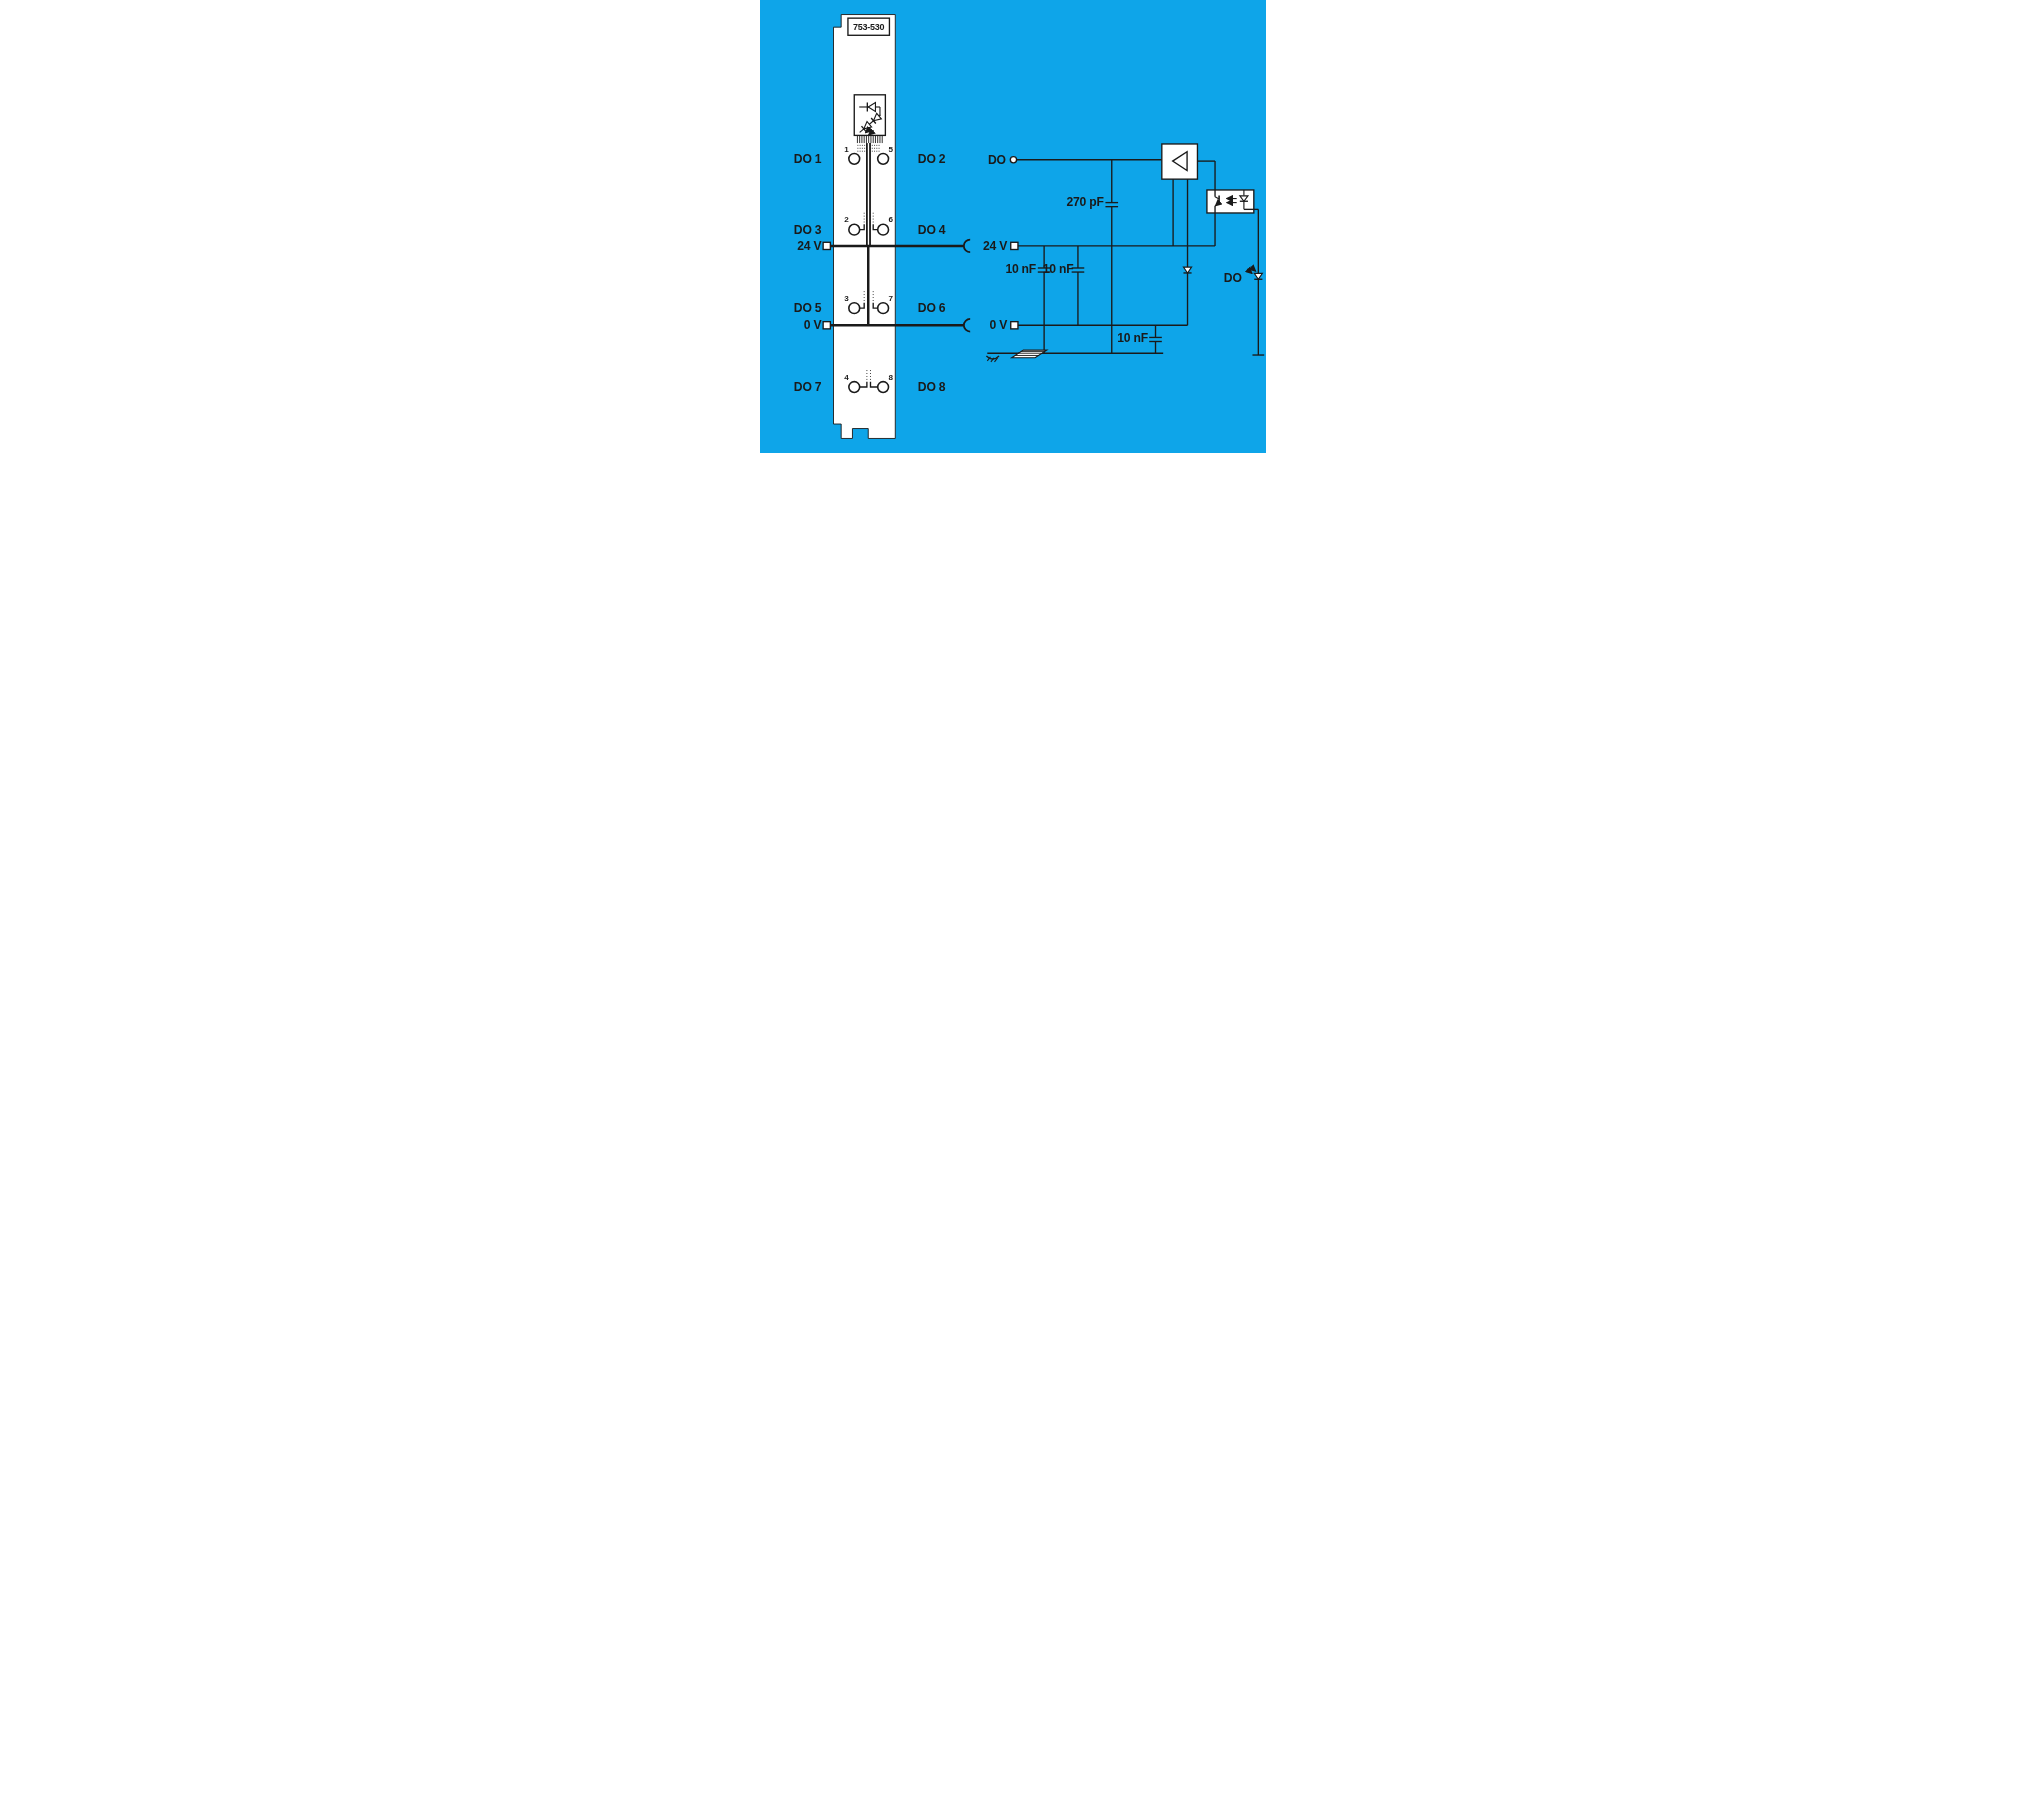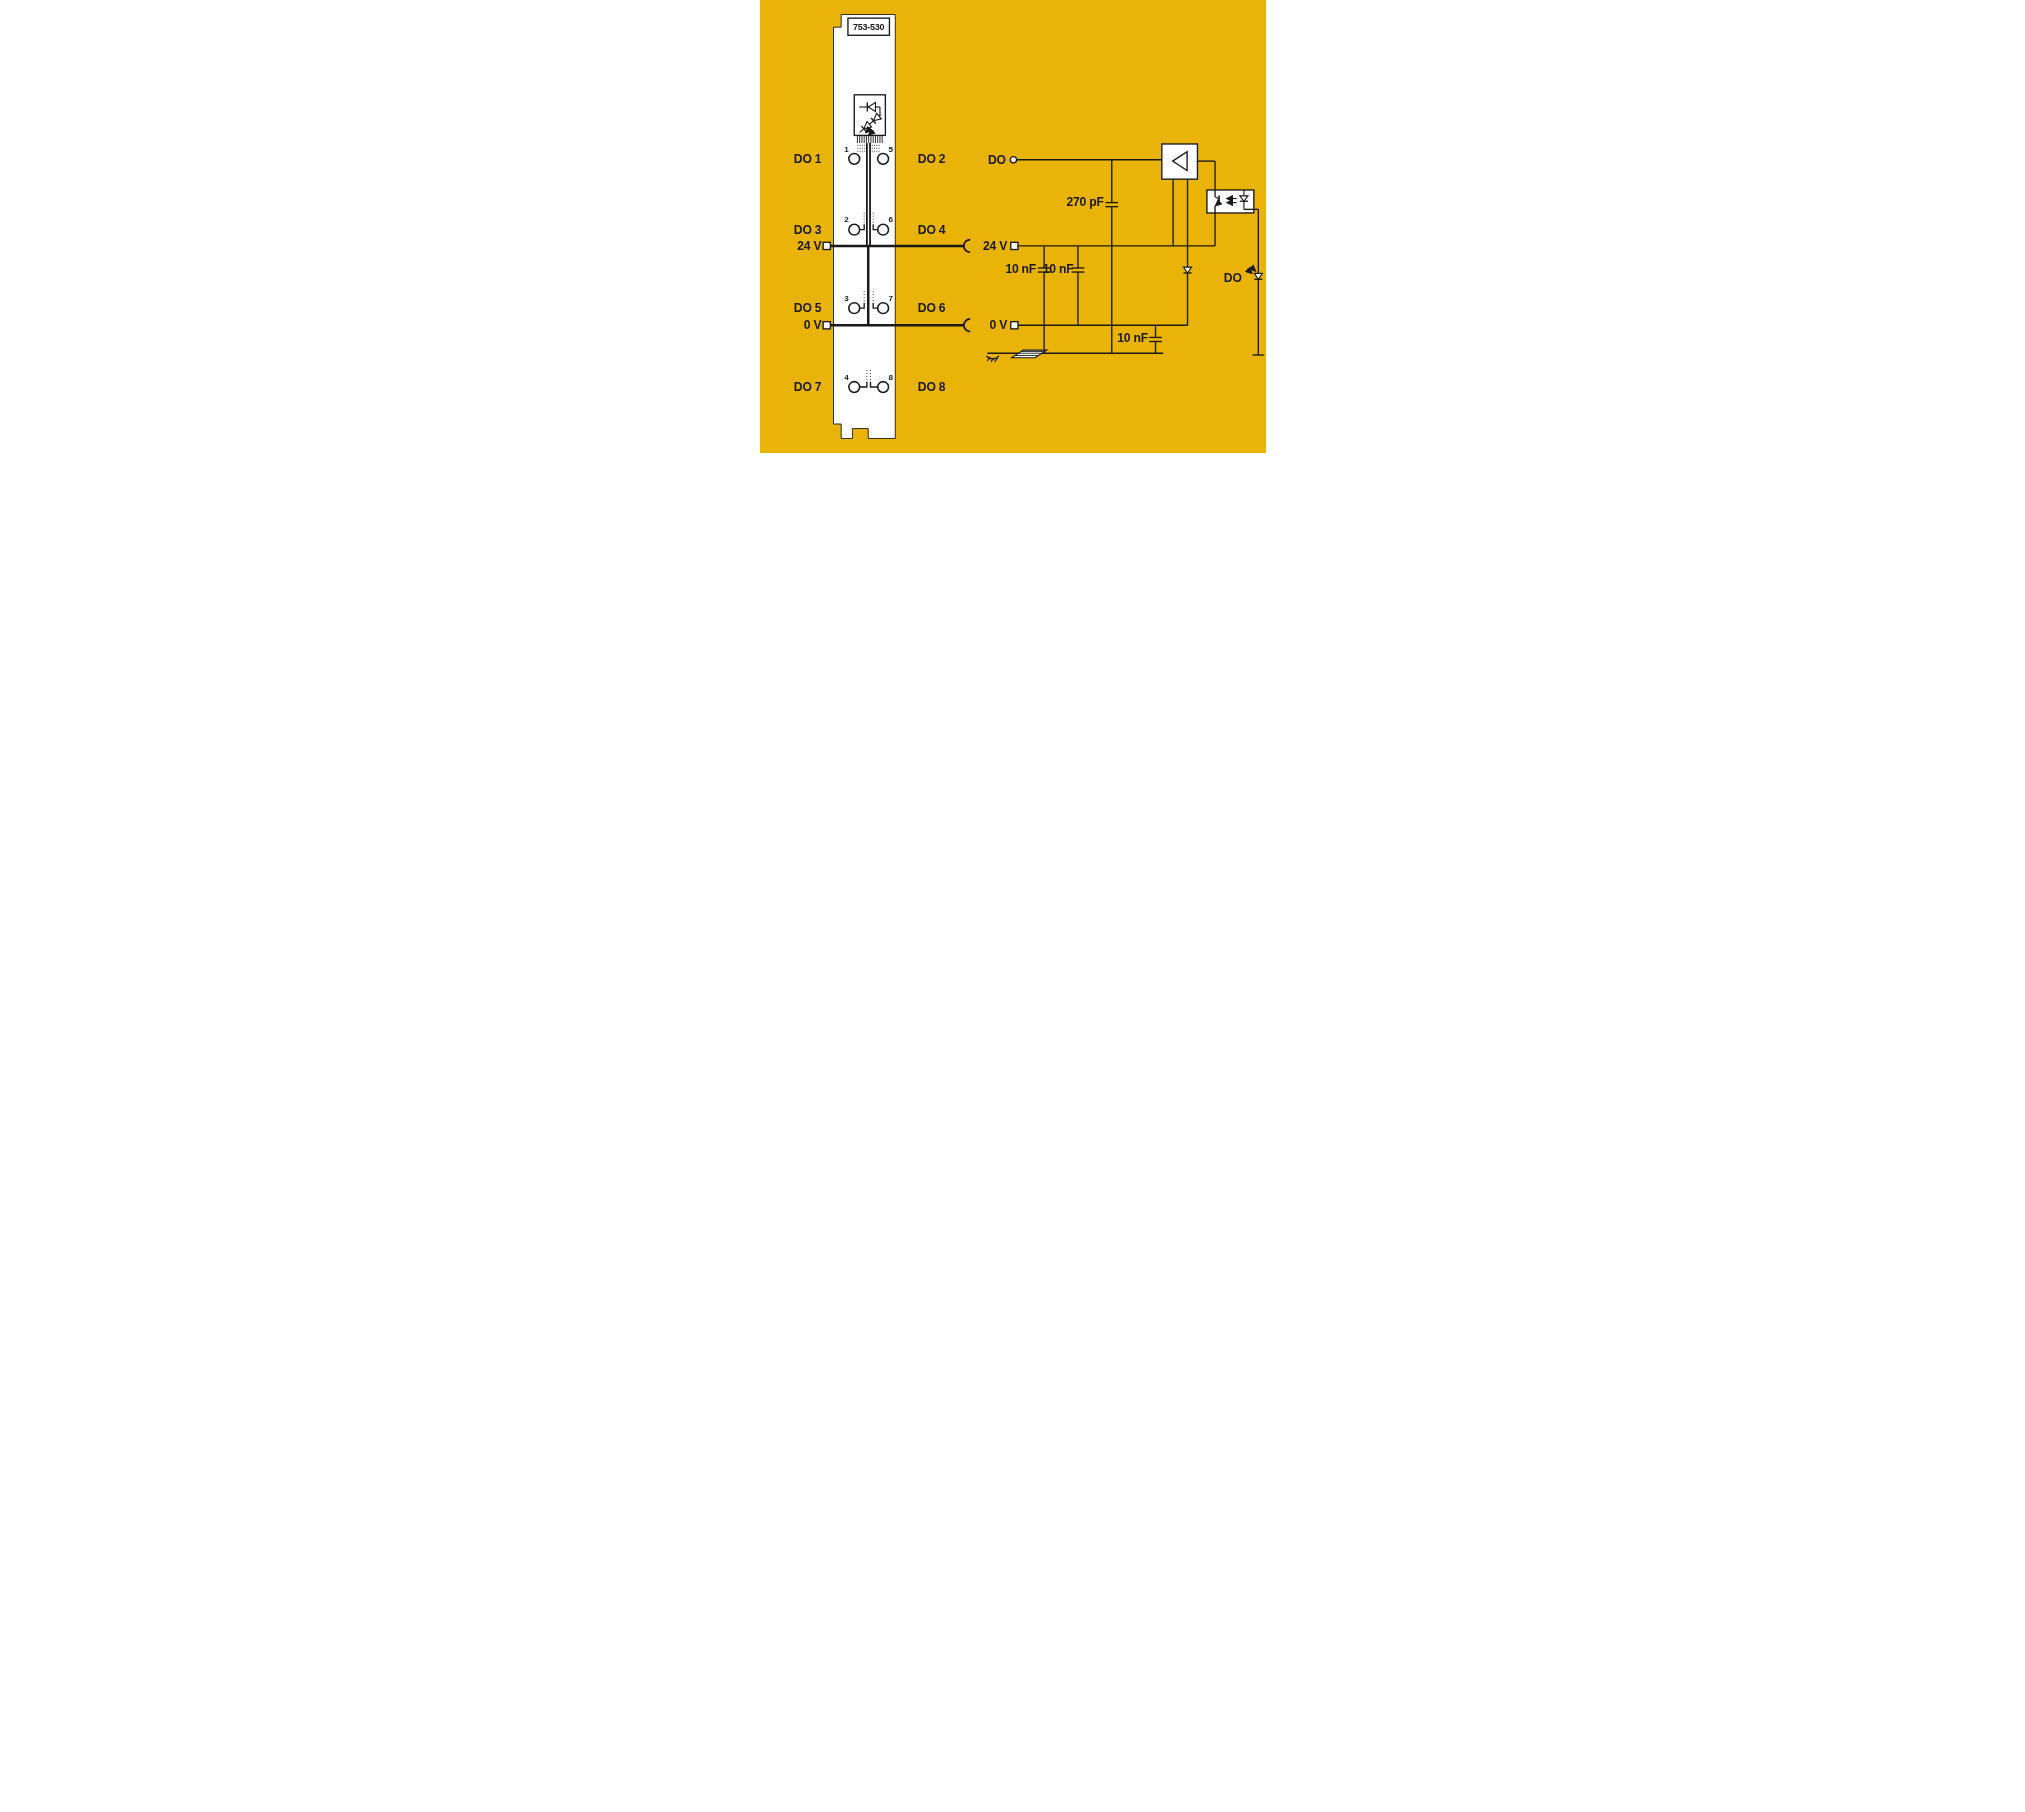--- a/index.html
+++ b/index.html
@@ -1,16 +1,16 @@
 <!DOCTYPE html>
 <html style="font-size:7.2px"><head>
 <meta charset="utf-8">
 <style>
   html,body{margin:0;padding:0;background:#ffffff;}
-  .page{width:506px;height:453px;margin:0 auto;background:#eab308;overflow:hidden;}
+  .page{width:506px;height:453px;margin:0 auto;background:#0ea5e9;overflow:hidden;}
   svg{display:block;}
   svg *{vector-effect:none;}
   .ink{stroke:#1a1a1a;fill:none;}
   .fillw{fill:#ffffff;}
   .s2{stroke-width:2;}
   .s25{stroke-width:2.5;}
   .s3{stroke-width:3;}
   .s35{stroke-width:3.5;}
   .s4{stroke-width:4;}
   .s55{stroke-width:5.5;}

